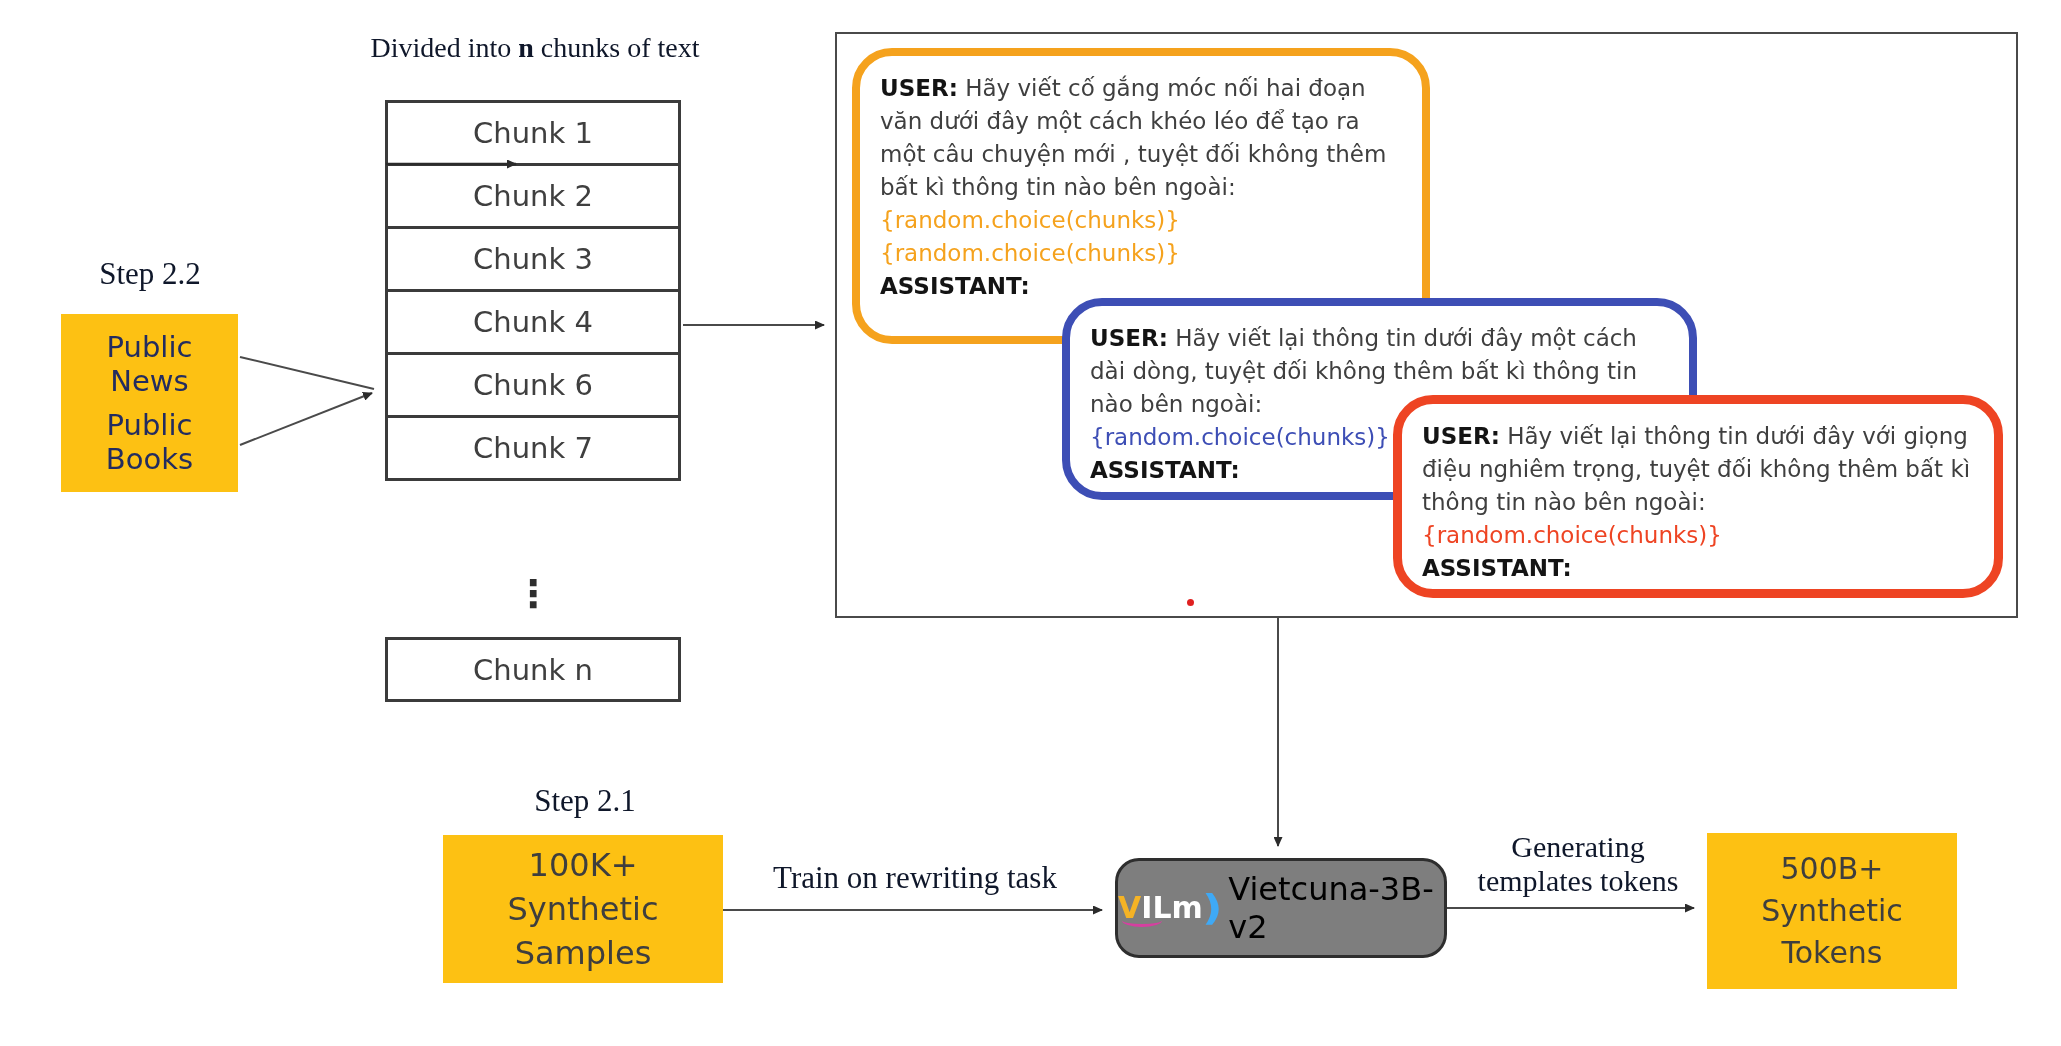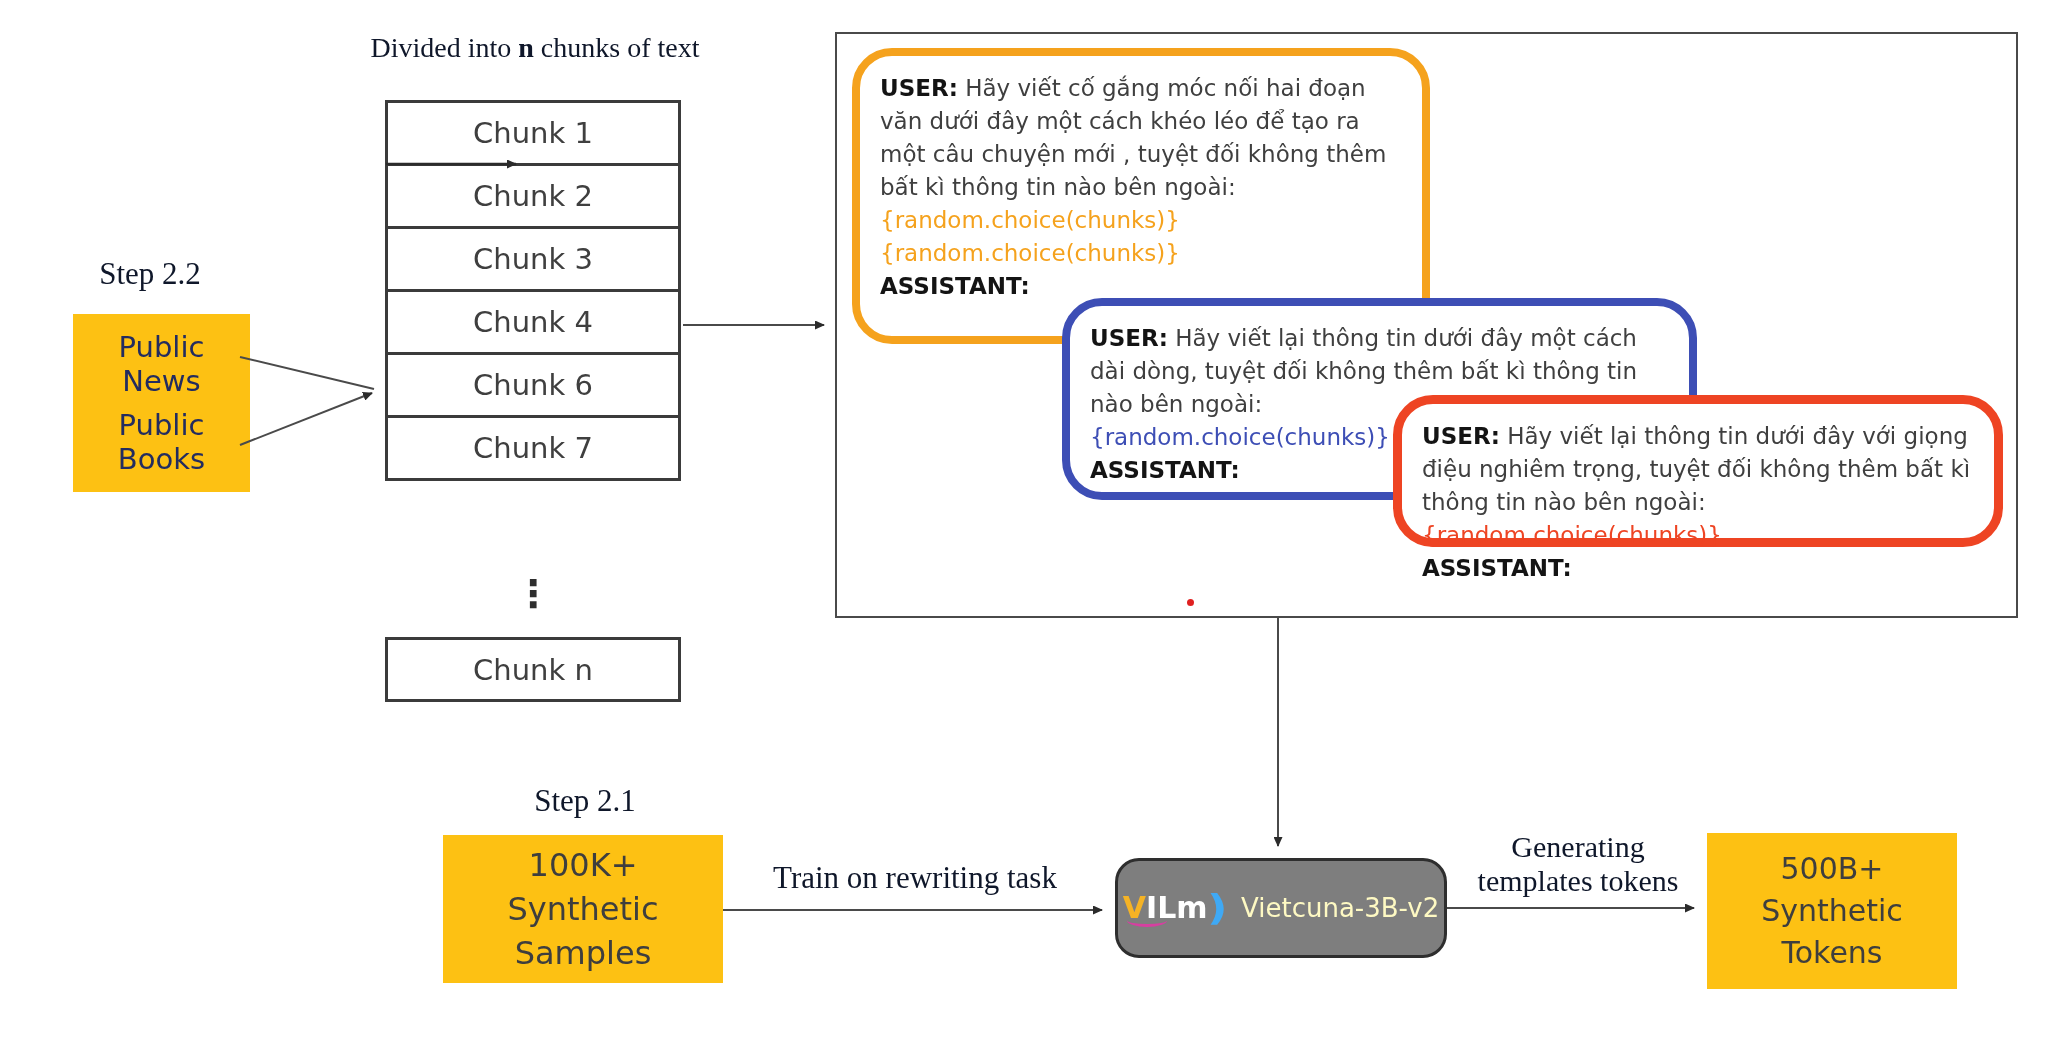--- a/index.html
+++ b/index.html
@@ -11,21 +11,21 @@
   .caption-divided{position:absolute;left:330px;top:32px;width:410px;text-align:center;
                    font-size:28px;}
   
   .step22-label{position:absolute;left:60px;top:256px;width:180px;text-align:center;font-size:31px;}
   .step21-label{position:absolute;left:495px;top:783px;width:180px;text-align:center;font-size:31px;}
 
   
   .ybox{position:absolute;background:#FDC113;display:flex;align-items:center;justify-content:center;
         text-align:center;}
   .public-box{left:61px;top:314px;width:177px;height:178px;flex-direction:column;gap:10px;
-              color:#232C5F;font-size:29px;line-height:34px;margin-left:12px;}
+              color:#232C5F;font-size:29px;line-height:34px;}
   .public-item{width:120px;}
   .samples-box{left:443px;top:835px;width:280px;height:148px;color:#3E3E3E;font-size:32px;line-height:44px;}
   .samples-box .inner{width:256px;}
   .tokens-box{left:1707px;top:833px;width:250px;height:156px;color:#3E3E3E;font-size:30px;line-height:42px;}
   .tokens-box .inner{width:226px;}
 
   
   .chunk-stack{position:absolute;left:385px;top:100px;width:296px;}
   .chunk-row{box-sizing:border-box;width:296px;height:66px;border:3px solid #3b3b3b;margin-top:-3px;
              background:#ffffff;display:flex;align-items:center;justify-content:center;
@@ -40,37 +40,37 @@
   
   .prompt-panel{position:absolute;left:835px;top:32px;width:1183px;height:586px;box-sizing:border-box;
                 border:2px solid #4a4a4a;background:#ffffff;z-index:1;}
   .panel-title{position:absolute;left:1518px;top:80px;width:460px;font-size:38px;line-height:44px;z-index:2;}
 
   .bubble{position:absolute;box-sizing:border-box;background:#ffffff;border-radius:40px;
           padding:16px 20px;font-size:23px;line-height:33px;color:#3f3f3f;}
   .bubble b{color:#141414;}
   .bubble-orange{left:852px;top:48px;width:578px;height:296px;border:8px solid #F5A21D;z-index:2;}
   .bubble-blue{left:1062px;top:298px;width:635px;height:202px;border:8px solid #3D4EB5;z-index:3;}
-  .bubble-red{left:1393px;top:395px;width:610px;height:152px;border:9px solid #EE4423;z-index:4;}
+  .bubble-red{left:1393px;top:395px;width:610px;height:203px;border:9px solid #EE4423;z-index:4;}
   .ph-orange{color:#F5A21D;}
   .ph-blue{color:#3D4EB5;}
   .ph-red{color:#EE4423;}
 
   .red-dot{position:absolute;left:1187px;top:599px;width:7px;height:7px;border-radius:50%;
            background:#E02020;z-index:5;}
 
   
   .train-label{position:absolute;left:755px;top:860px;width:320px;text-align:center;font-size:31px;
                white-space:nowrap;}
   .generate-label{position:absolute;left:1468px;top:830px;width:220px;text-align:center;
                   font-size:30px;line-height:34px;}
   .model-box{position:absolute;left:1115px;top:858px;width:332px;height:100px;box-sizing:border-box;
              background:#7E7E7E;border:3px solid #2E2E2E;border-radius:24px;display:flex;
              align-items:center;justify-content:center;gap:8px;z-index:2;}
-  .model-name{color:#fef9c3;font-size:26px;margin-left:8px;}
+  .model-name{color:#000000;font-size:32px;}
   .logo{position:relative;display:flex;align-items:center;font-weight:bold;font-size:30px;line-height:30px;}
   .logo-v{color:#F5B325;}
   .logo-i,.logo-l,.logo-m{color:#ffffff;}
   .logo-arc{color:#3FA9F5;font-size:36px;font-weight:bold;transform:scaleX(1.25);margin-left:1px;}
   .logo-swoosh{position:absolute;left:4px;bottom:-4px;width:40px;height:10px;
                border-bottom:3px solid #D63FA0;border-radius:0 0 60% 60%;}
 
   svg.overlay{position:absolute;left:0;top:0;z-index:6;pointer-events:none;}
 </style>
 </head>

